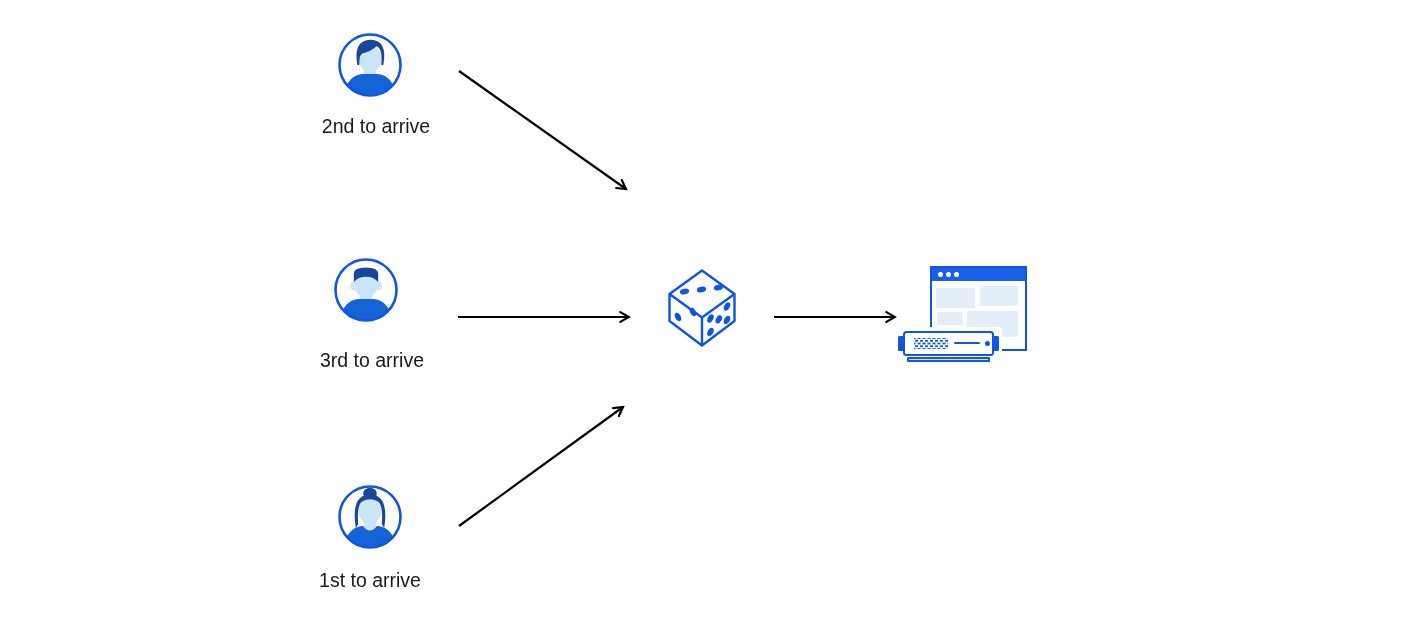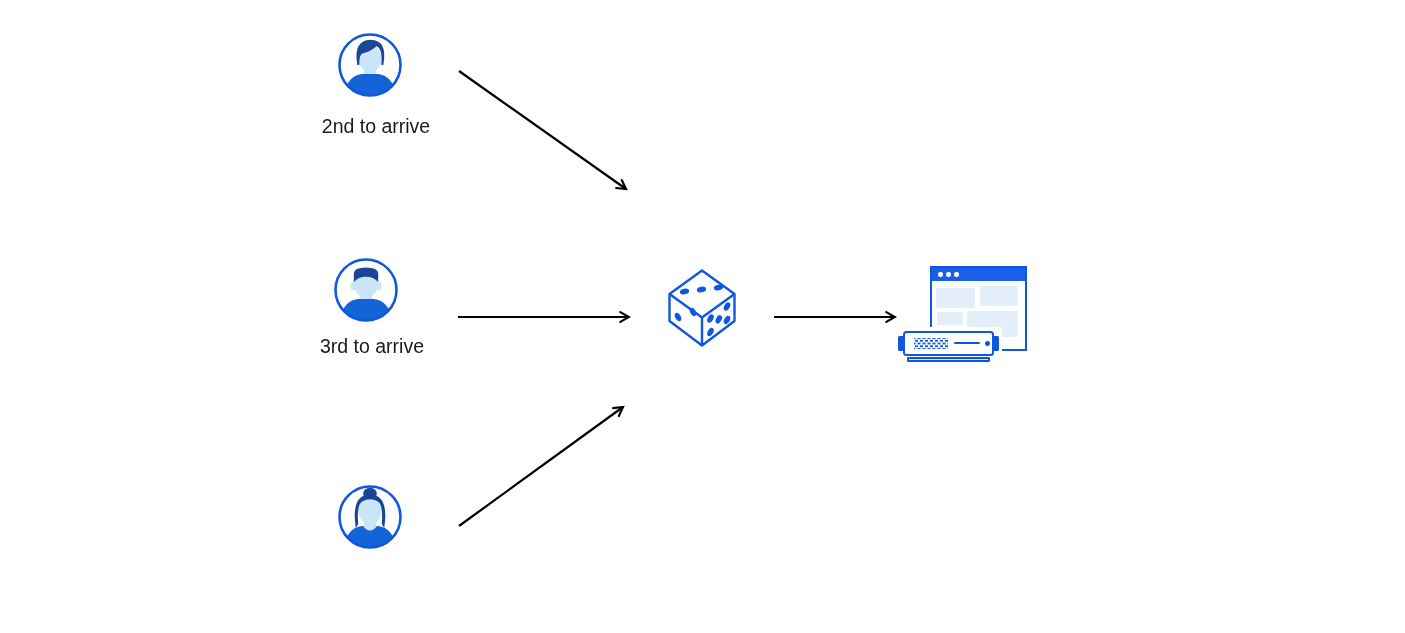--- a/index.html
+++ b/index.html
@@ -122,39 +122,40 @@
     <g clip-path="url(#clipB)">
       <rect class="face" x="27" y="33" width="12" height="12"></rect>
       <path class="shirt" d="M6 66 Q9 44 25 42 L41 42 Q57 44 60 66 Z"></path>
       <ellipse class="face" cx="20.6" cy="29" rx="3.2" ry="4.4"></ellipse>
       <ellipse class="face" cx="45.4" cy="29" rx="3.2" ry="4.4"></ellipse>
       <ellipse class="face" cx="33" cy="27.5" rx="11.8" ry="13.2"></ellipse>
       <path class="hair" d="M20.8 25 L20.8 16.5 Q20.8 10.5 33 10.5 Q45.2 10.5 45.2 16.5 L45.2 25 Q40.5 19.8 33 19.8 Q25.5 19.8 20.8 25 Z"></path>
     </g>
     <circle class="ring" cx="33" cy="33" r="30.5"></circle>
   </svg>
-  <div class="node-label" style="left:287px;top:335px">3rd to arrive</div>
+  <div class="node-label" style="left:287px;top:349px">3rd to arrive</div>
 
   <svg class="abs" style="left:337px;top:484px" width="66" height="66" viewBox="0 0 66 66">
     <defs>
         <clipPath id="clipC">
           <circle cx="33" cy="33" r="30.5"></circle>
         </clipPath>
       </defs>
     <circle cx="33" cy="33" r="30.5" fill="#ffffff"></circle>
     <g clip-path="url(#clipC)">
       <ellipse class="hair" cx="33" cy="9.5" rx="6.8" ry="5.8"></ellipse>
       <rect class="face" x="27" y="32" width="12" height="13"></rect>
       <path class="shirt" d="M6 66 Q9 44 25 42 L41 42 Q57 44 60 66 Z"></path>
       <path class="face" d="M26 42 Q33 51 40 42 Z"></path>
       <ellipse class="face" cx="33" cy="27" rx="11.3" ry="13.3"></ellipse>
       <path class="hair" d="M18.8 44 Q13.5 11 33 10.5 Q52.5 11 47.2 44 L44.8 40 Q46.3 21 40.8 17.5 Q37 15.3 33 15.3 Q29 15.3 25.2 17.5 Q19.7 21 21.2 40 Z"></path>
     </g>
     <circle class="ring" cx="33" cy="33" r="30.5"></circle>
   </svg>
+  <div class="node-label" style="left:285px;top:569px">1st to arrive</div>
 
   <svg class="abs" style="left:667px;top:267px" width="70" height="82" viewBox="0 0 70 82">
     <path class="dice-face" d="M35 3.5 L67.5 27 L67.5 54 L35 78.5 L2.5 54 L2.5 27 Z"></path>
     <path class="dice-edge" d="M2.5 27 L35 50.5 L67.5 27 M35 50.5 L35 78.5"></path>
 
     <ellipse class="dice-dot" cx="17.5" cy="24.5" rx="4.6" ry="2.9" transform="rotate(-8 17.5 24.5)"></ellipse>
     <ellipse class="dice-dot" cx="34.5" cy="22.5" rx="4.6" ry="2.9" transform="rotate(-8 34.5 22.5)"></ellipse>
     <ellipse class="dice-dot" cx="51.5" cy="20.5" rx="4.6" ry="2.9" transform="rotate(-8 51.5 20.5)"></ellipse>
 
     <ellipse class="dice-dot" cx="26" cy="45" rx="2.8" ry="4.4" transform="rotate(-28 26 45)"></ellipse>

